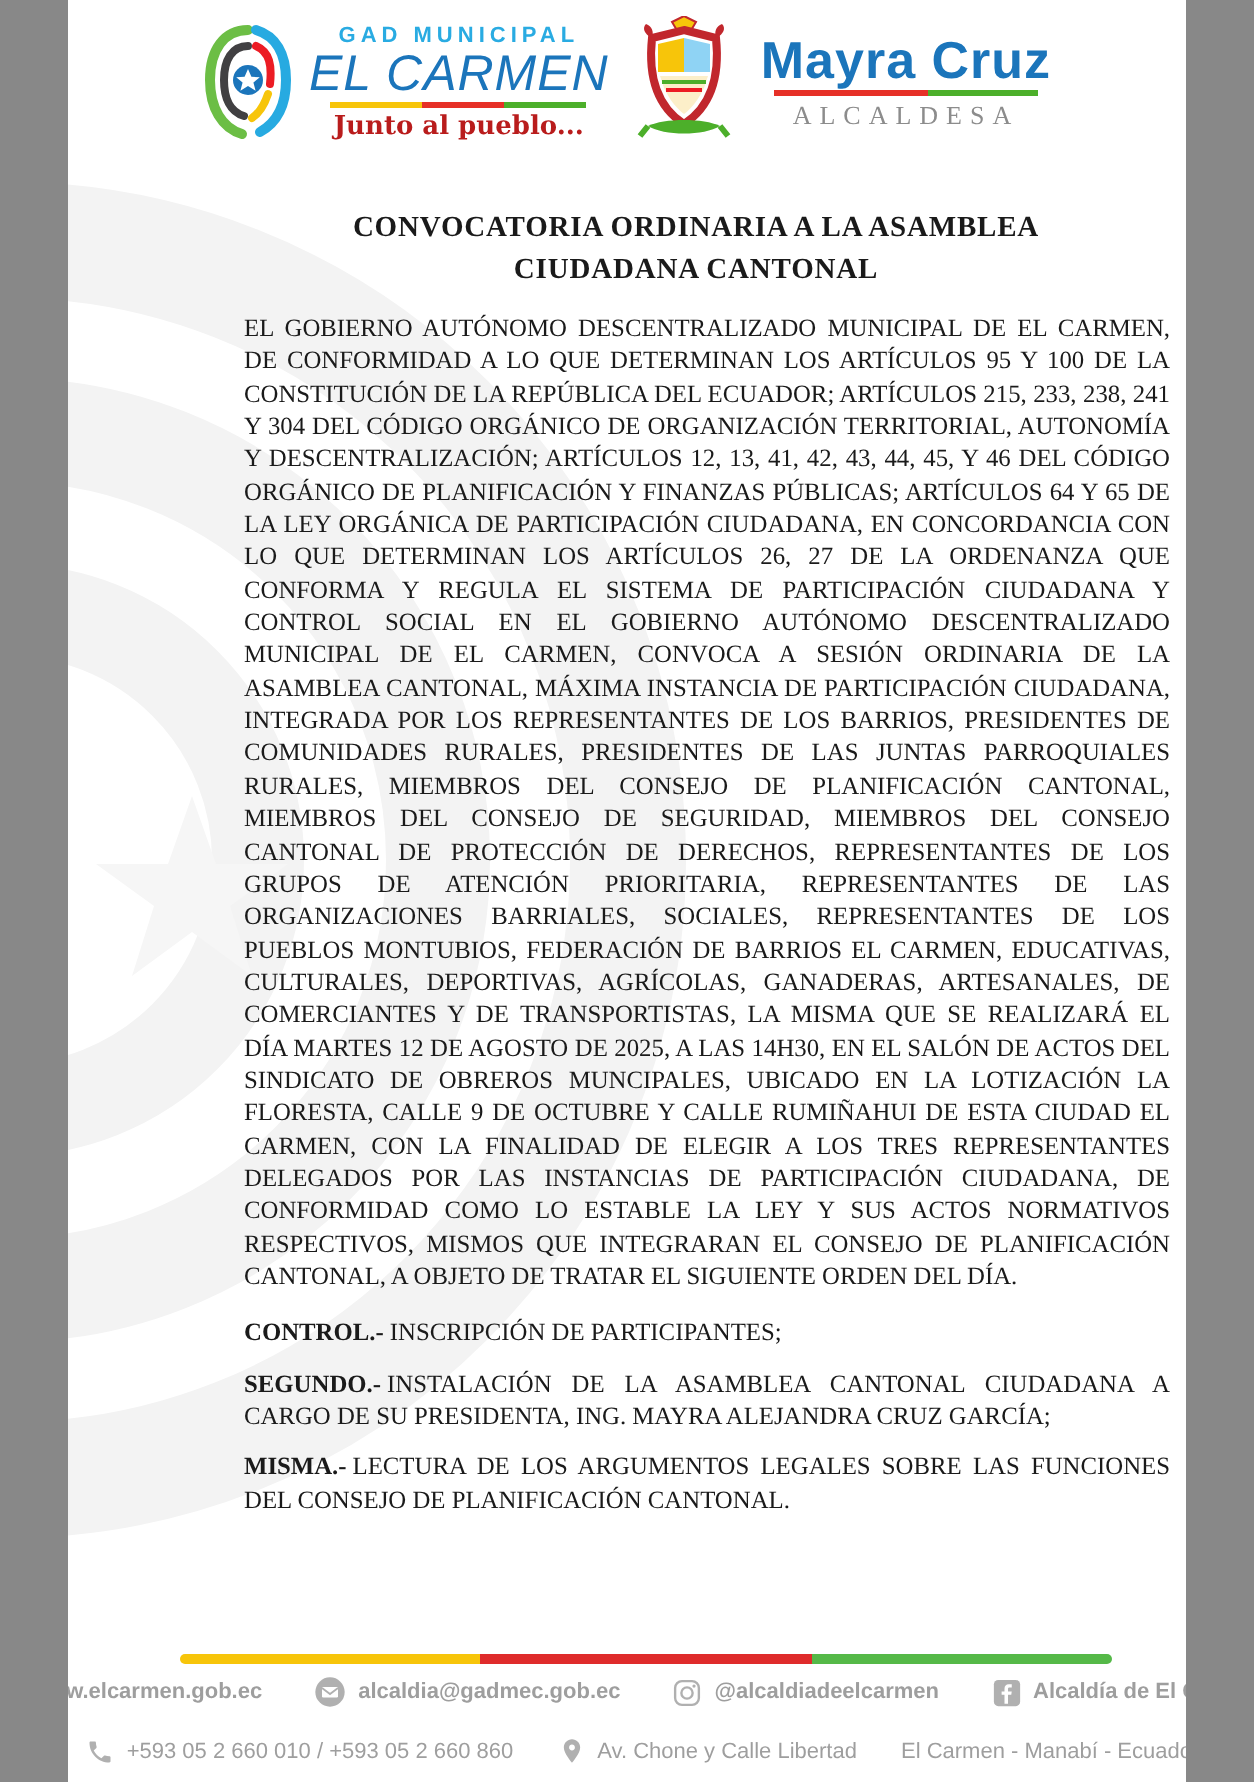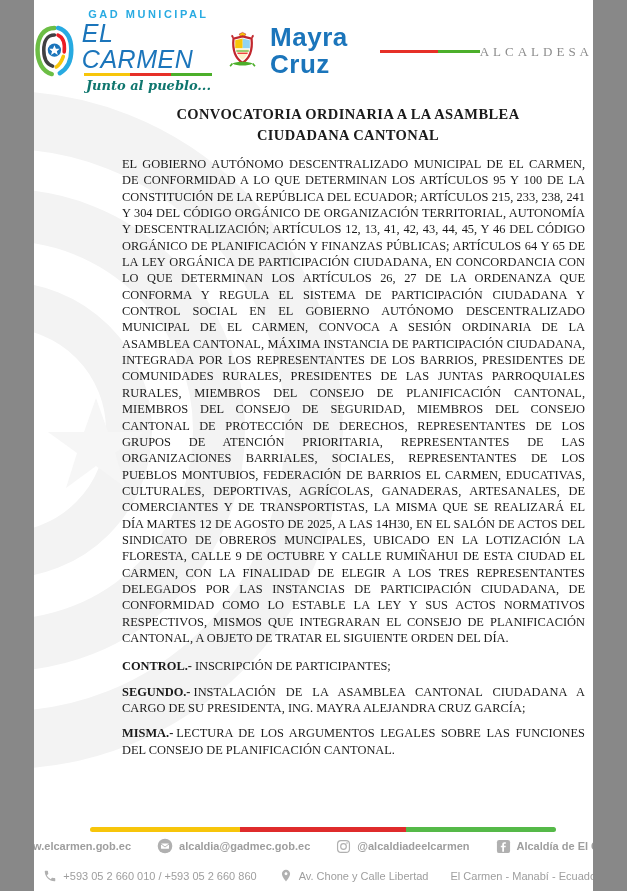--- a/index.html
+++ b/index.html
@@ -17,22 +17,22 @@
     font-family:"Liberation Sans", sans-serif;
   }
   .logo-left{display:flex; align-items:center; gap:7px;}
   .logo-left-text{display:flex; flex-direction:column; align-items:center;}
   .gad-top{color:#29ABE2; font-size:11px; font-weight:bold; letter-spacing:2.5px;}
   .gad-name{color:#1B75BB; font-size:25px; font-weight:400; font-style:italic; letter-spacing:.5px; line-height:26px;}
   .tri-underline{display:flex; width:128px; height:3px; margin-top:1px;}
   .tri-underline .y{background:#F7C50A; flex:1.1;}
   .tri-underline .r{background:#E63027; flex:1;}
   .tri-underline .g{background:#4CAF2A; flex:1;}
-  .gad-slogan{color:#0f766e; font-size:13px; font-style:italic; font-weight:bold; font-family:"DejaVu Serif", serif; margin-top:2px;}
-  .logo-right{display:flex; flex-direction:row; align-items:center;}
+  .gad-slogan{color:#b91c1c; font-size:13px; font-weight:bold; font-family:"DejaVu Serif", serif; margin-top:2px;}
+  .logo-right{display:flex; flex-direction:column; align-items:center;}
   .mayra-name{color:#1B75BB; font-size:26px; font-weight:800; letter-spacing:.5px; line-height:27px;}
   .rg-underline{display:flex; width:132px; height:3px; margin-top:1px;}
   .rg-underline .r{background:#E63027; flex:1.4;}
   .rg-underline .g{background:#4CAF2A; flex:1;}
   .alcaldesa{color:#8c8c8c; font-size:13px; letter-spacing:4px; font-family:"Liberation Serif", serif; margin-top:2px;}
   
   .doc-title{
     position:absolute; top:104px; left:88px; width:452px; z-index:2;
     text-align:center; font-weight:bold; font-size:14.5px; line-height:21px; letter-spacing:.4px;
   }

